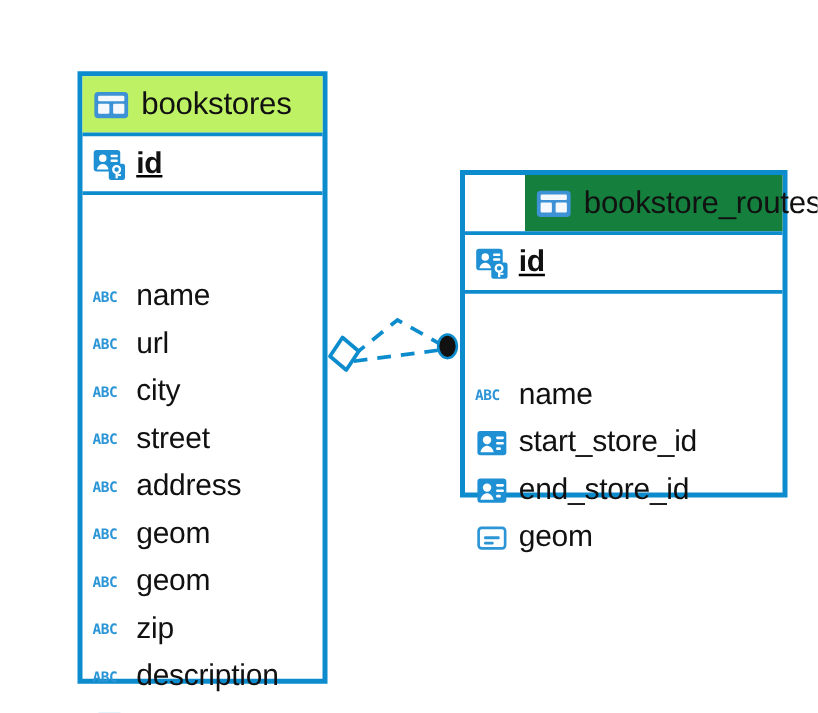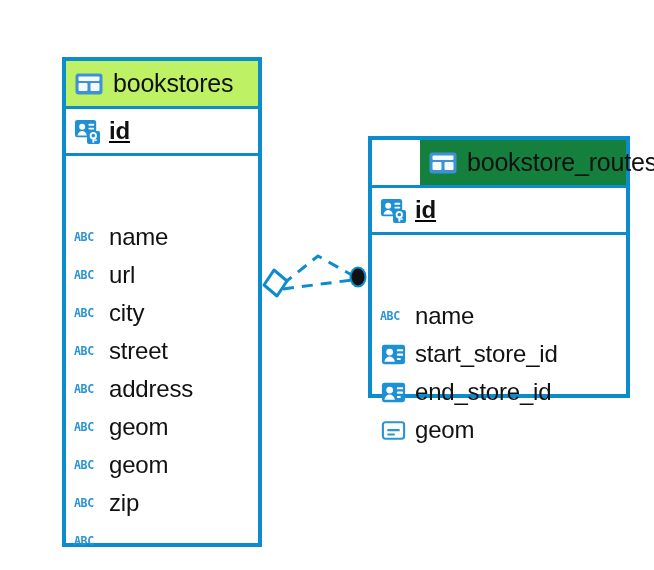--- a/index.html
+++ b/index.html
@@ -203,20 +203,21 @@
         <svg class="ficon abc" viewBox="0 0 28 14">
           <text x="0" y="11.5" font-family="'DejaVu Sans Mono', monospace" font-size="12" font-weight="bold" fill="#2b95d6" letter-spacing="-0.4">ABC</text>
         </svg>
         <span class="field-label">zip</span>
       </div>
 
       <div class="field">
         <svg class="ficon abc" viewBox="0 0 28 14">
           <text x="0" y="11.5" font-family="'DejaVu Sans Mono', monospace" font-size="12" font-weight="bold" fill="#2b95d6" letter-spacing="-0.4">ABC</text>
         </svg>
+        <span class="field-label">description</span>
       </div>
 
       <div class="field">
         <svg class="ficon" viewBox="0 0 28 28">
           <rect x="3" y="5.5" width="22" height="17" rx="2.5" fill="#ffffff" stroke="#2b95d6" stroke-width="2.2"></rect>
           <rect x="7.5" y="12.5" width="13" height="2.4" rx="1" fill="#2b95d6"></rect>
           <rect x="7.5" y="17" width="8" height="2.2" rx="1" fill="#2b95d6"></rect>
         </svg>
         <span class="field-label">geom</span>
       </div>

